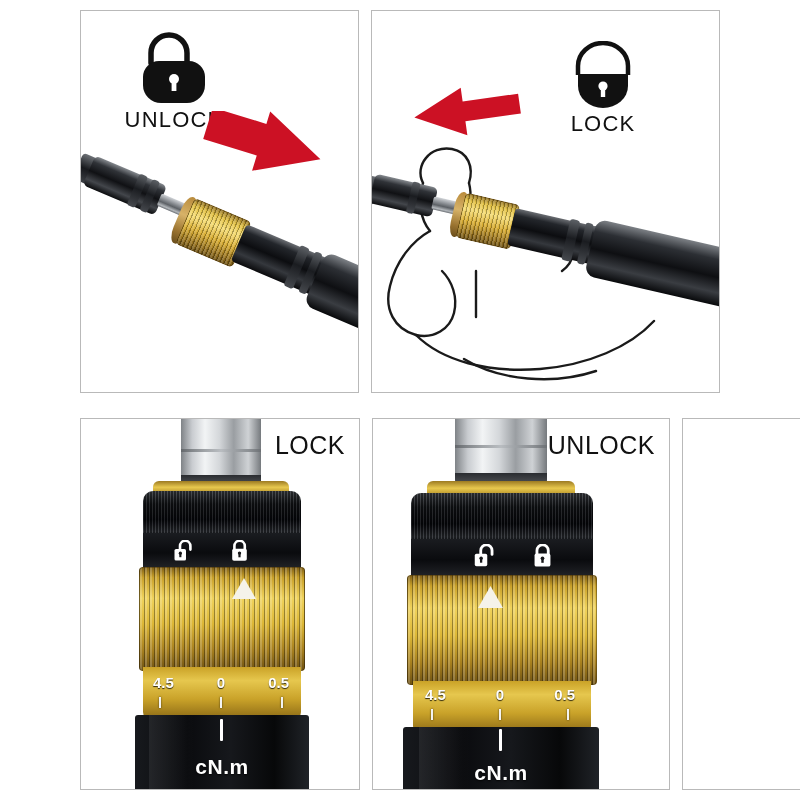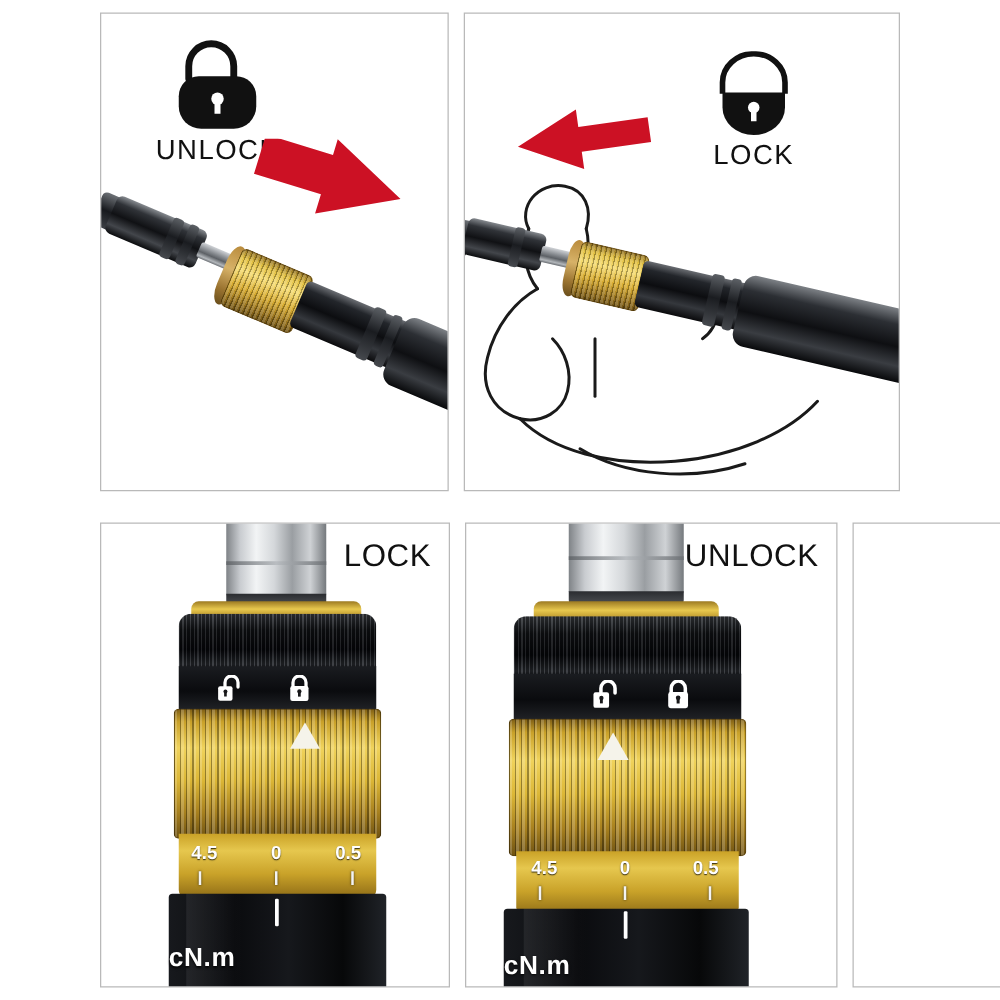--- a/index.html
+++ b/index.html
@@ -174,21 +174,21 @@
   .scale-nums{position:absolute;display:flex;justify-content:space-between;}
   .scale-num{
     color:#fff;font-size:15px;font-weight:700;
     text-shadow:0 1px 1px rgba(0,0,0,.8);
     line-height:1;
   }
   .ticks{position:absolute;display:flex;justify-content:space-between;}
   .tick{width:2px;height:11px;background:#f3f3f3;box-shadow:0 0 2px rgba(0,0,0,.7);}
   .indexline{position:absolute;width:3px;background:#fff;border-radius:1px;}
   .unit{
-    position:absolute;width:100%;text-align:left;
+    position:absolute;width:100%;text-align:center;
     color:#fff;font-size:21px;font-weight:700;letter-spacing:.5px;
     text-shadow:0 1px 2px rgba(0,0,0,.85);
   }
 </style>
 </head>
 <body>
 
 <div class="sheet">
 
   <div class="panel" id="panel-unlock-push">

